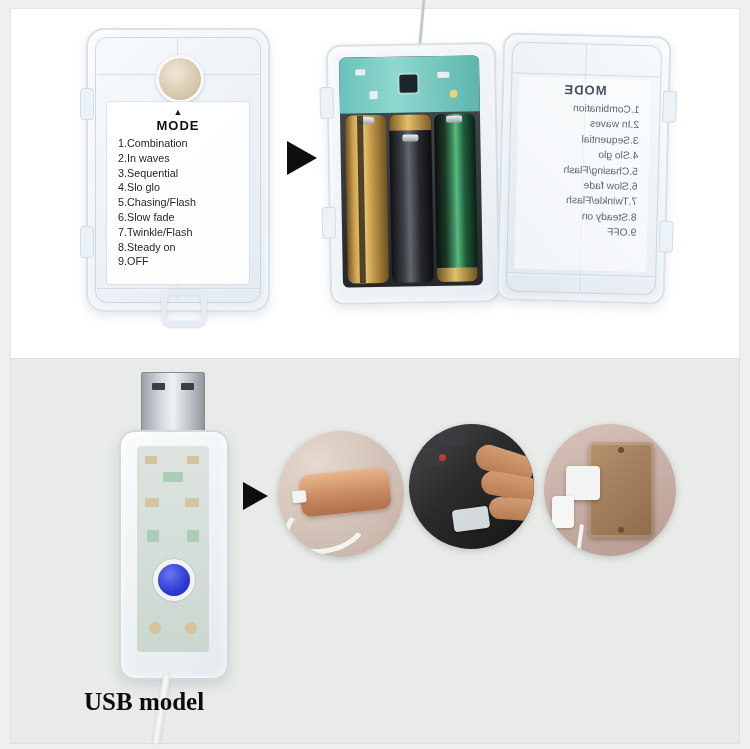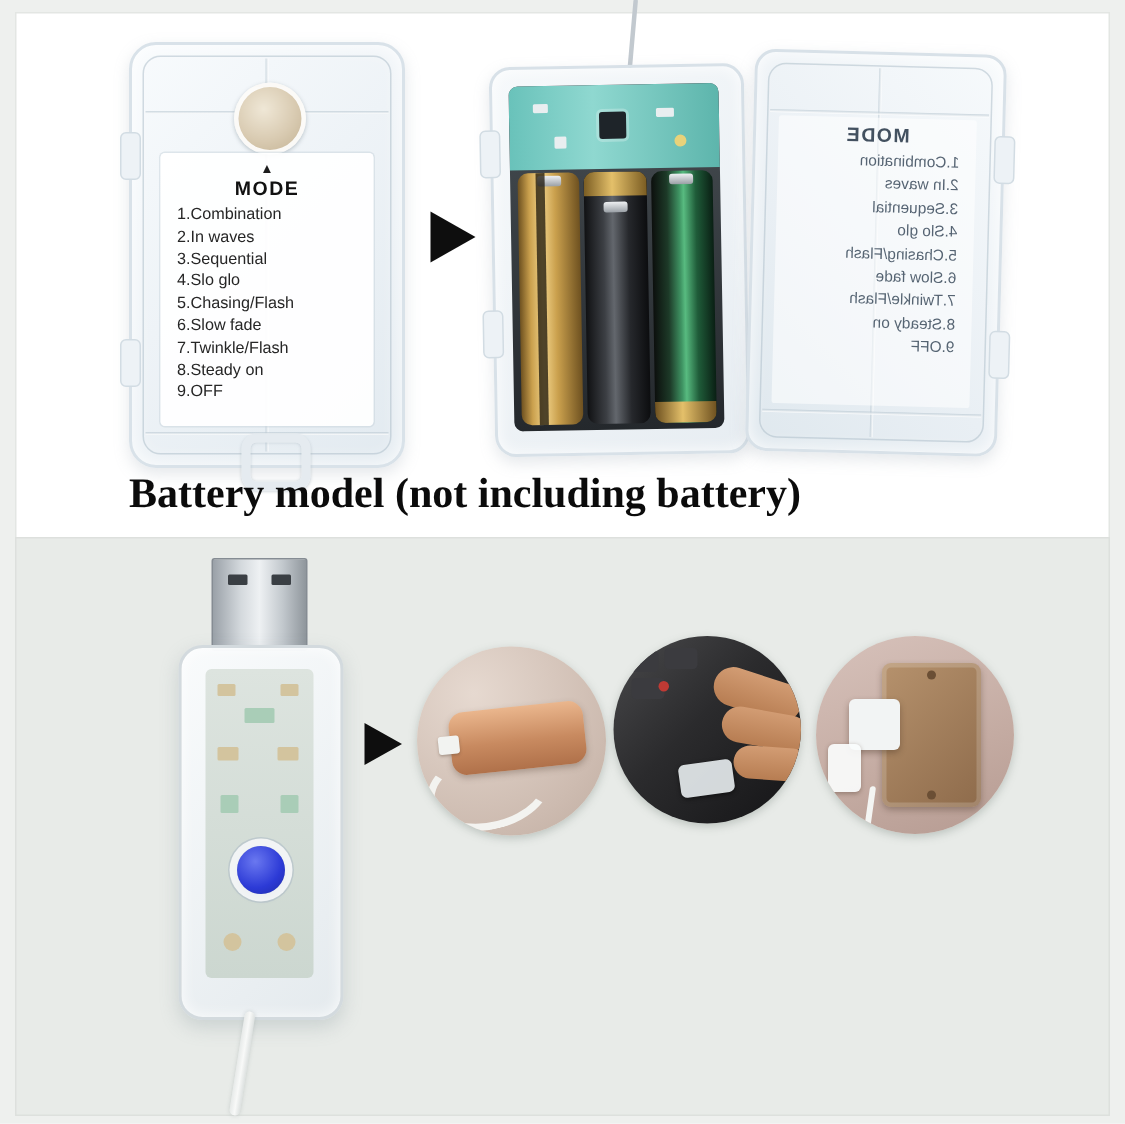--- a/index.html
+++ b/index.html
@@ -198,21 +198,20 @@
           <div>5.Chasing/Flash</div>
           <div>6.Slow fade</div>
           <div>7.Twinkle/Flash</div>
           <div>8.Steady on</div>
           <div>9.OFF</div>
         </div>
       </div>
     </div>
   </div>
 
-  <div class="abs caption cap1">Battery model (not including battery)</div>
 
   <div class="abs usb-metal">
     <div class="abs hole" style="left:10px;"></div>
     <div class="abs hole" style="right:10px;"></div>
   </div>
   <div class="abs usb-body">
     <div class="abs usb-pcb">
       <div class="abs pad" style="left:8px;top:10px;width:12px;height:8px;"></div>
       <div class="abs pad" style="left:50px;top:10px;width:12px;height:8px;"></div>
       <div class="abs gpad" style="left:26px;top:26px;width:20px;height:10px;"></div>
@@ -250,14 +249,15 @@
   <div class="abs photo ph3">
     <div class="abs wallplate">
       <div class="abs screw" style="top:5px;"></div>
       <div class="abs screw" style="bottom:5px;"></div>
     </div>
     <div class="abs adapter"></div>
     <div class="abs controller"></div>
     <div class="abs adp-cable"></div>
   </div>
 
+  <div class="abs caption cap2">USB model</div>
 
 </div>
 
 </body></html>

